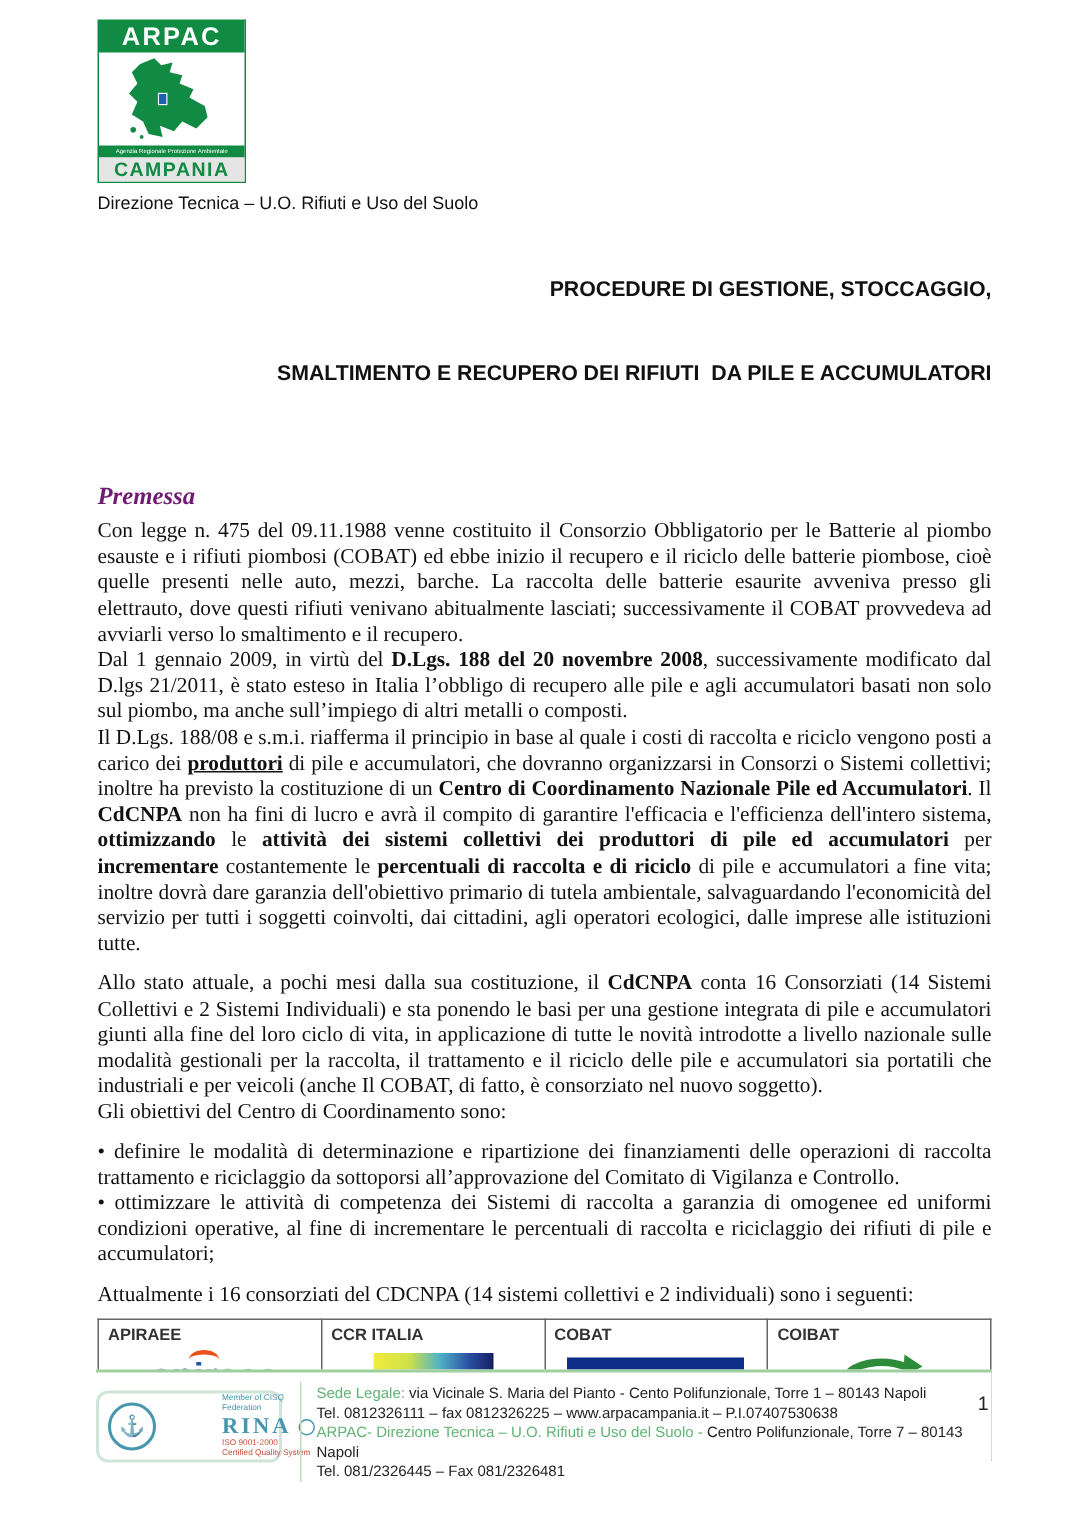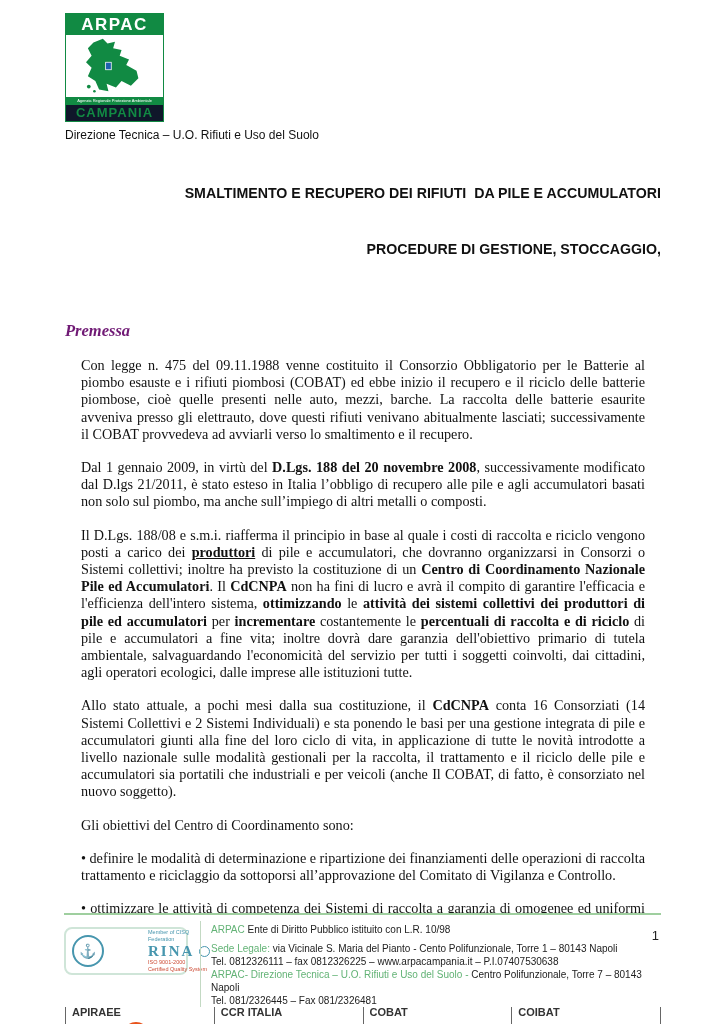--- a/index.html
+++ b/index.html
@@ -12,33 +12,33 @@
 
   .content{position:absolute;left:65px;top:13px;width:596px;}
 
   
   .arpac-logo{width:97px;border:1px solid var(--arpac_green,#118a43);background:#fff;}
   .logo-band-top{background:var(--arpac_green,#118a43);color:#fff;text-align:center;
     font:bold 17px/21px "Liberation Sans",sans-serif;letter-spacing:1.5px;}
   .logo-map-area{height:60px;display:flex;align-items:center;justify-content:center;padding:1px 0;}
   .logo-strip{background:var(--arpac_green,#118a43);color:#fff;text-align:center;
     font:4px/6px "Liberation Sans",sans-serif;white-space:nowrap;overflow:hidden;padding:1px 0;}
-  .logo-band-bottom{color:var(--arpac_green,#118a43);text-align:center;background:#0f172a;
+  .logo-band-bottom{color:var(--arpac_green,#118a43);text-align:center;background:#e5e5e5;
     font:bold 13px/16px "Liberation Sans",sans-serif;letter-spacing:1px;}
 
   .dept-line{margin-top:6px;font:12px/15px "Liberation Sans",sans-serif;color:#111;}
 
   .doc-title{margin-top:4px;text-align:right;color:#111;white-space:pre-wrap;
     font:bold 14.2px/18.5px "Liberation Sans",sans-serif;}
 
   .premessa{margin:26px 0 0 0;font:italic bold 16.5px/20px "Liberation Serif",serif;color:#701a75;}
 
   
   .body-text{margin-top:5px;font-size:14.2px;line-height:17.2px;text-align:justify;color:#111;}
-  .para{margin:16px;}
+  .para{margin:0;}
   .para.gap{margin-top:9px;}
 
   
   .consortia{margin-top:7px;width:596px;border-collapse:collapse;table-layout:fixed;}
   .consortia td{border:1px solid #666;vertical-align:top;padding:0;}
   .logo-row td{height:88px;}
   .cell-head{font:bold 11px/14px "Liberation Sans",sans-serif;color:#333;padding:3px 6px 0;text-align:left;}
   .cell-inner{text-align:center;}
 
   
@@ -104,22 +104,22 @@
         <rect x="25" y="27" width="6" height="8" fill="#1f5fae" stroke="#ffffff" stroke-width="0.8"></rect>
       </svg>
     </div>
     <div class="logo-strip">Agenzia Regionale Protezione Ambientale</div>
     <div class="logo-band-bottom">CAMPANIA</div>
   </div>
 
   <div class="dept-line">Direzione Tecnica – U.O. Rifiuti e Uso del Suolo</div>
 
   <div class="doc-title">
+    <div>PROCEDURE DI GESTIONE, STOCCAGGIO,</div>
     <div>SMALTIMENTO E RECUPERO DEI RIFIUTI  DA PILE E ACCUMULATORI</div>
-    <div>PROCEDURE DI GESTIONE, STOCCAGGIO,</div>
   </div>
 
   <h2 class="premessa">Premessa</h2>
 
   <div class="body-text">
     <p class="para"><span>Con legge n. 475 del 09.11.1988 venne costituito il Consorzio Obbligatorio per le Batterie al piombo esauste e i rifiuti piombosi (COBAT) ed ebbe inizio il recupero e il riciclo delle batterie piombose, cioè quelle presenti nelle auto, mezzi, barche. La raccolta delle batterie esaurite avveniva presso gli elettrauto, dove questi rifiuti venivano abitualmente lasciati; successivamente il COBAT provvedeva ad avviarli verso lo smaltimento e il recupero.</span></p>
     <p class="para"><span>Dal 1 gennaio 2009, in virtù del </span><span class="b">D.Lgs. 188 del 20 novembre 2008</span><span>, successivamente modificato dal D.lgs 21/2011, è stato esteso in Italia l’obbligo di recupero alle pile e agli accumulatori basati non solo sul piombo, ma anche sull’impiego di altri metalli o composti.</span></p>
     <p class="para"><span>Il D.Lgs. 188/08 e s.m.i. riafferma il principio in base al quale i costi di raccolta e riciclo vengono posti a carico dei </span><span class="b u">produttori</span><span> di pile e accumulatori, che dovranno organizzarsi in Consorzi o Sistemi collettivi; inoltre ha previsto la costituzione di un </span><span class="b">Centro di Coordinamento Nazionale Pile ed Accumulatori</span><span>. Il </span><span class="b">CdCNPA</span><span> non ha fini di lucro e avrà il compito di garantire l'efficacia e l'efficienza dell'intero sistema, </span><span class="b">ottimizzando</span><span> le </span><span class="b">attività dei sistemi collettivi dei produttori di pile ed accumulatori</span><span> per </span><span class="b">incrementare</span><span> costantemente le </span><span class="b">percentuali di raccolta e di riciclo</span><span> di pile e accumulatori a fine vita; inoltre dovrà dare garanzia dell'obiettivo primario di tutela ambientale, salvaguardando l'economicità del servizio per tutti i soggetti coinvolti, dai cittadini, agli operatori ecologici, dalle imprese alle istituzioni tutte.</span></p>
     <p class="para gap"><span>Allo stato attuale, a pochi mesi dalla sua costituzione, il </span><span class="b">CdCNPA</span><span> conta 16 Consorziati (14 Sistemi Collettivi e 2 Sistemi Individuali) e sta ponendo le basi per una gestione integrata di pile e accumulatori giunti alla fine del loro ciclo di vita, in applicazione di tutte le novità introdotte a livello nazionale sulle modalità gestionali per la raccolta, il trattamento e il riciclo delle pile e accumulatori sia portatili che industriali e per veicoli (anche Il COBAT, di fatto, è consorziato nel nuovo soggetto).</span></p>
     <p class="para"><span>Gli obiettivi del Centro di Coordinamento sono:</span></p>
@@ -205,21 +205,20 @@
         <span class="rina-name-row">
           <span class="rina-name">RINA</span>
           <span class="cisq-circle"></span>
         </span>
         <span class="rina-iso">ISO 9001-2000</span>
         <span class="rina-cert">Certified Quality System</span>
       </span>
     </div>
     <div class="footer-divider"></div>
     <div class="footer-text">
-      <div class="f-line f-line1"><span class="green">ARPAC</span><span> Ente di Diritto Pubblico istituito con L.R. 10/98</span></div>
       <div class="f-line"><span class="green">Sede Legale:</span><span> via Vicinale S. Maria del Pianto -  Cento Polifunzionale, Torre 1 – 80143 Napoli</span></div>
       <div class="f-line">Tel. 0812326111 – fax 0812326225 – www.arpacampania.it –  P.I.07407530638</div>
       <div class="f-line"><span class="green">ARPAC- Direzione Tecnica – U.O. Rifiuti e Uso del Suolo -</span><span> Centro Polifunzionale, Torre 7 – 80143 Napoli</span></div>
       <div class="f-line">Tel. 081/2326445 – Fax 081/2326481</div>
     </div>
     <div class="page-number">1</div>
   </div>
 </div>
 
 </body></html>

